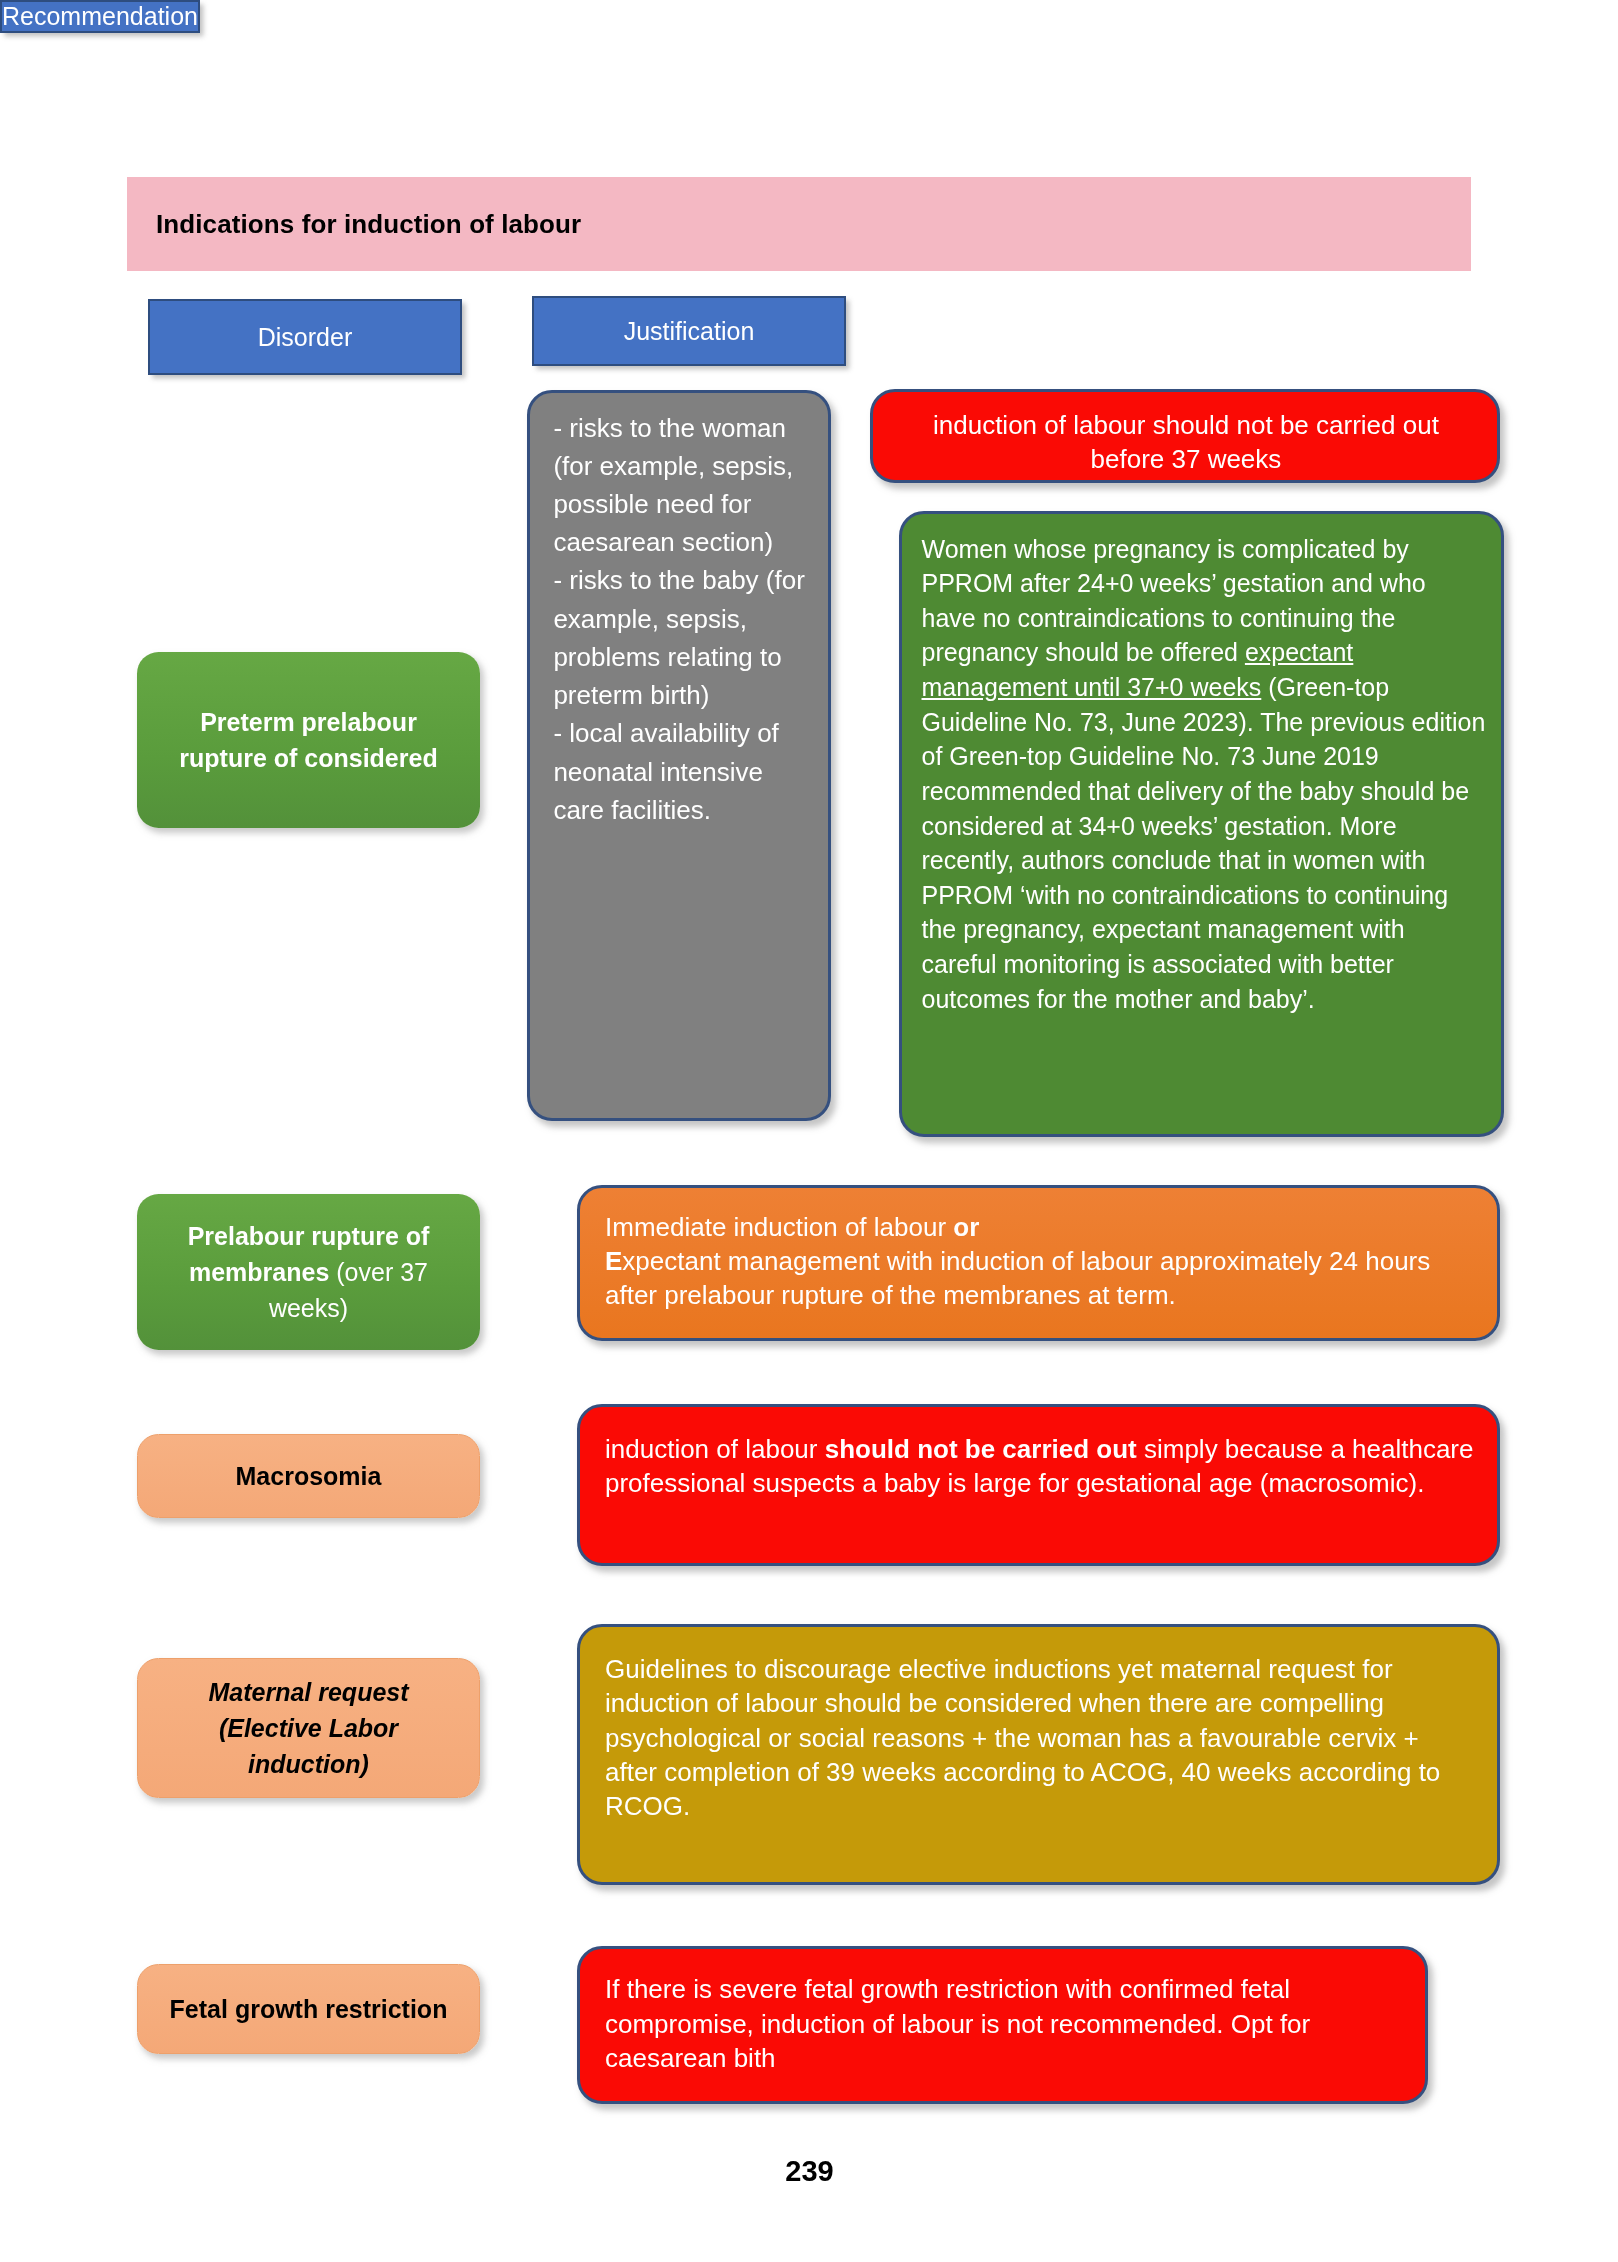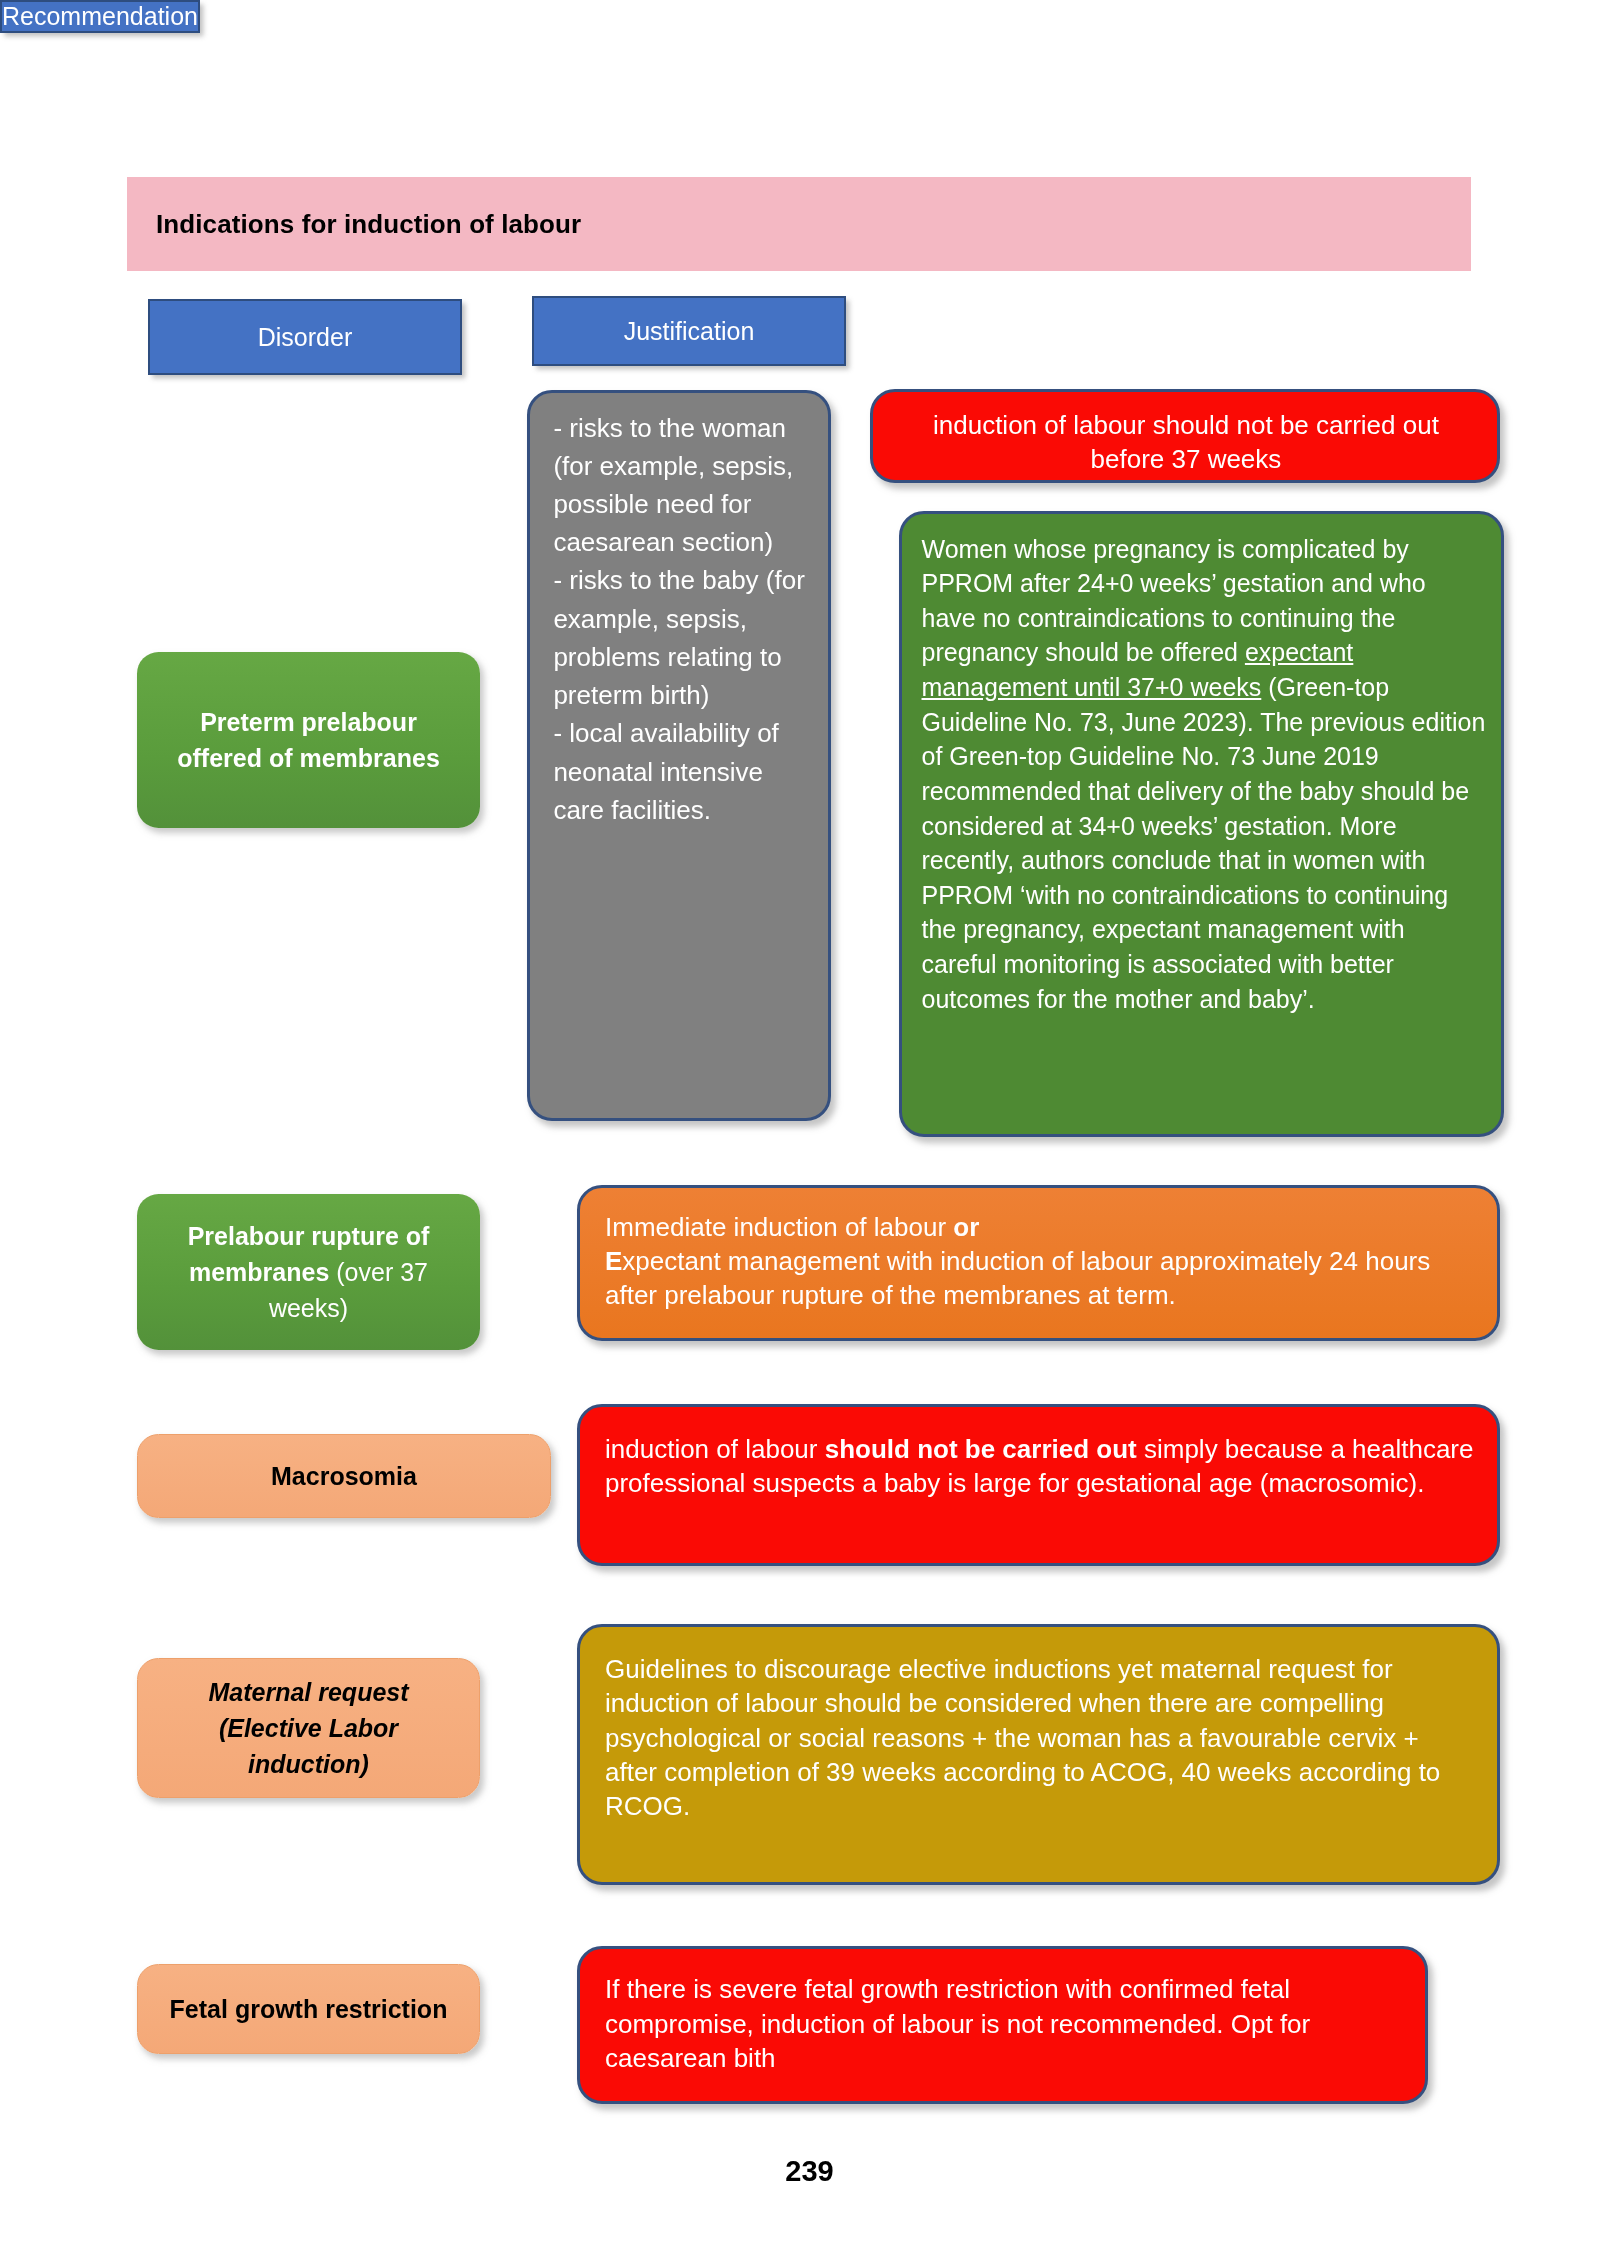--- a/index.html
+++ b/index.html
@@ -104,21 +104,21 @@
   }
   .pill .thin { font-weight: normal; }
 
   
   #gray-just       { left: 527px;  top: 390px;  width: 304px; height: 731px; font-size: 26px; line-height: 1.47; }
   #red-37weeks     { left: 870px;  top: 389px;  width: 630px; height: 94px;  }
   #green-pprom     { left: 899px;  top: 511px;  width: 605px; height: 626px; font-size: 25px; line-height: 1.385; padding: 17.6px 15.6px 9.8px 19.5px; }
 
   #pill-pprom      { left: 137px;  top: 652px;  width: 343px; height: 176px; }
   #pill-prom       { left: 137px;  top: 1194px; width: 343px; height: 156px; justify-content: flex-end; }
-  #pill-macro      { left: 137px;  top: 1434px; width: 414px; height: 84px;  }
+  #pill-macro      { left: 137px;  top: 1434px; width: 343px; height: 84px;  }
   #pill-maternal   { left: 137px;  top: 1658px; width: 343px; height: 140px; font-style: italic; }
   #pill-fgr        { left: 137px;  top: 1964px; width: 343px; height: 90px;  }
 
   #orange-prom     { left: 577px;  top: 1185px; width: 923px; height: 156px; padding: 21.5px 21.5px 13.7px 25px; }
   #red-macro       { left: 577px;  top: 1404px; width: 923px; height: 162px; padding: 25px 21.5px 13.7px 25px; }
   #olive-maternal  { left: 577px;  top: 1624px; width: 923px; height: 261px; padding: 25px 21.5px 13.7px 25px; }
   #red-fgr         { left: 577px;  top: 1946px; width: 851px; height: 158px; padding: 23.4px 21.5px 13.7px 25px; }
 
   
   .u { text-decoration: underline; }
@@ -149,21 +149,21 @@
     <span>Disorder</span>
   </div>
   <div class="hdr" id="hdr-justification">
     <span>Justification</span>
   </div>
   <div class="hdr" id="hdr-recommendation">
     <span>Recommendation</span>
   </div>
 
   <div class="pill green" id="pill-pprom">
-    <span>Preterm prelabour offered of membranes</span>
+    <span>Preterm prelabour rupture of considered</span>
   </div>
 
   <div class="card gray" id="gray-just">
     <span id="just-pprom-text">- risks to the woman (for example, sepsis, possible need for caesarean section)<br>- risks to the baby (for example, sepsis, problems relating to preterm birth)<br>- local availability of neonatal intensive care facilities.</span>
   </div>
 
   <div class="card red center-text" id="red-37weeks">
     <span>induction of labour should not be carried out before 37 weeks</span>
   </div>
 

